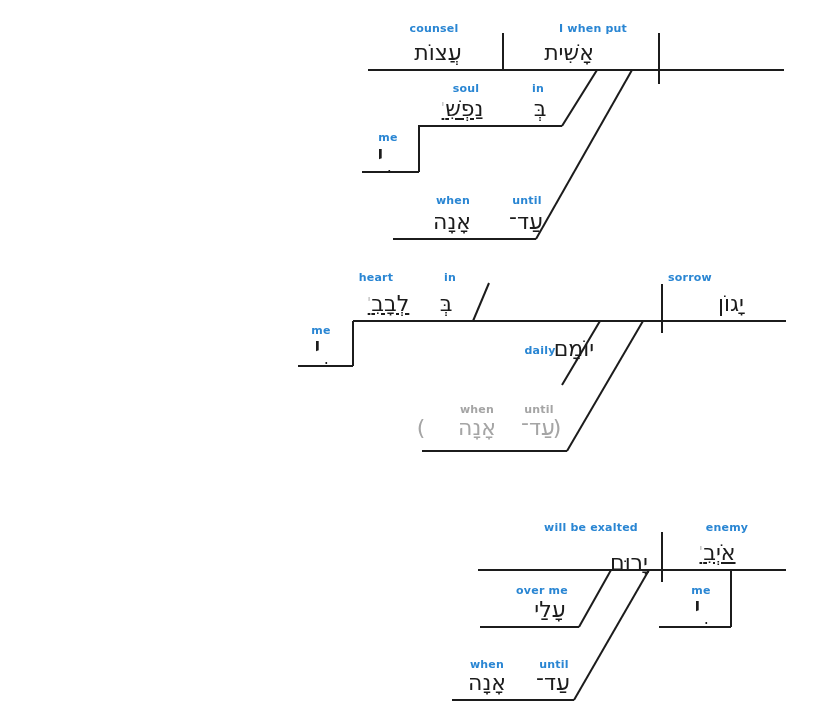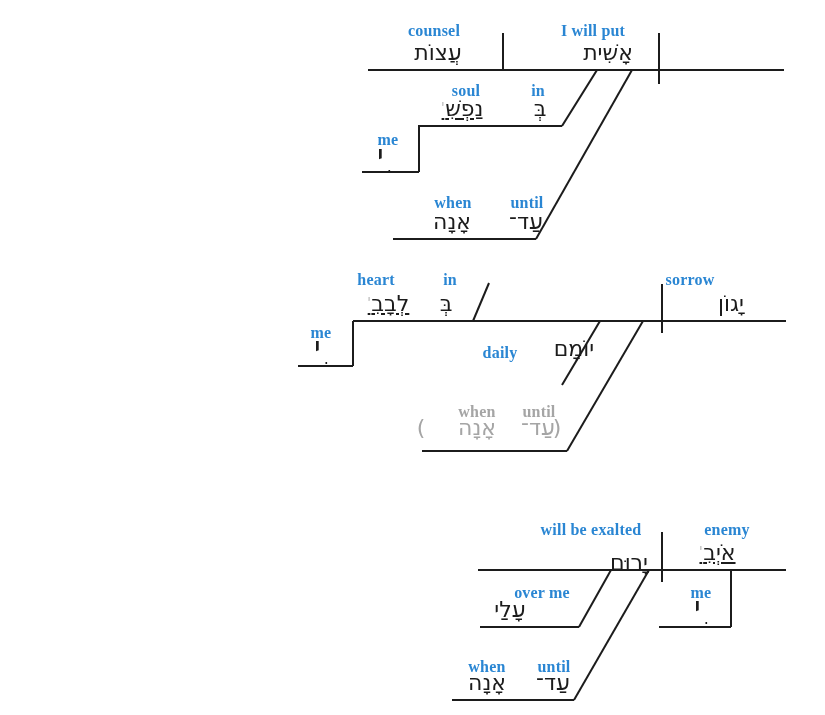--- a/index.html
+++ b/index.html
@@ -1,21 +1,21 @@
 <!DOCTYPE html>
 <html style="--gloss-blue: #2a86d3; --text-black: #1c1c1c; --elided-gray: #a5a5a5; --suffix-marker-gray: #b3b3b3; --line-black: #1c1c1c; --background: #ffffff;"><head>
 <meta charset="utf-8">
 <style>
   html,body{margin:0;padding:0;background:#fff;}
   .canvas{position:relative;width:825px;height:715px;background:var(--background,#ffffff);
           font-family:"DejaVu Sans",sans-serif;overflow:hidden;}
   .lines{position:absolute;left:0;top:0;width:825px;height:715px;}
   .lines line{stroke:var(--line-black,#1c1c1c);stroke-width:2;}
   .cx{position:absolute;transform:translateX(-50%);white-space:nowrap;text-align:center;}
-  .gloss{font-size:16px;font-weight:bold;color:var(--gloss-blue,#2a86d3);letter-spacing:.2px;font-family:Liberation Serif, serif;}
+  .gloss{font-size:11px;font-weight:bold;color:var(--gloss-blue,#2a86d3);letter-spacing:.2px;}
   .gloss.gray{color:var(--elided-gray,#a5a5a5);}
   .heb{font-size:22px;line-height:24px;color:var(--text-black,#1c1c1c);}
   .heb.rtl{direction:rtl;unicode-bidi:isolate;text-decoration:underline;}
   .heb.gray{color:var(--elided-gray,#a5a5a5);}
   .suf{font-size:12px;color:var(--suffix-marker-gray,#b3b3b3);position:relative;top:-7px;margin:0 1px;}
   .meword .yod{font-size:30px;line-height:30px;color:var(--text-black,#1c1c1c);}
   .meword .dot{font-size:16px;color:var(--text-black,#1c1c1c);position:relative;top:7px;left:3px;}
   .paren{font-size:22px;line-height:24px;color:var(--elided-gray,#a5a5a5);}
 </style>
 </head>
@@ -50,22 +50,22 @@
     <line x1="480" y1="627" x2="579" y2="627"></line>
     <line x1="649" y1="570" x2="574" y2="700"></line>
     <line x1="452" y1="700" x2="574" y2="700"></line>
     <line x1="659" y1="627" x2="731" y2="627"></line>
     <line x1="731" y1="570" x2="731" y2="627"></line>
   </svg>
 
   <div class="gloss cx" style="left:434px;top:22px">counsel</div>
   <div class="heb cx" style="left:438px;top:41px">עֲצוֹת</div>
 
-  <div class="gloss cx" style="left:593px;top:22px">I will put</div>
-  <div class="heb cx" style="left:608px;top:41px">אָשִׁית</div>
+  <div class="gloss cx" style="left:593px;top:22px">I when put</div>
+  <div class="heb cx" style="left:569px;top:41px">אָשִׁית</div>
 
   <div class="gloss cx" style="left:466px;top:82px">soul</div>
   <div class="heb rtl cx" style="left:462px;top:97px"><span>נַפְשִׁ</span><span class="suf">י</span></div>
 
   <div class="gloss cx" style="left:538px;top:82px">in</div>
   <div class="heb cx" style="left:540px;top:97px">בְּ</div>
 
   <div class="gloss cx" style="left:388px;top:131px">me</div>
   <div class="meword cx" style="left:383px;top:140px"><span class="yod">י</span><span class="dot">.</span></div>
 
@@ -76,21 +76,21 @@
 
   <div class="gloss cx" style="left:376px;top:271px">heart</div>
   <div class="heb rtl cx" style="left:388px;top:292px"><span>לְבָבִ</span><span class="suf">י</span></div>
 
   <div class="gloss cx" style="left:450px;top:271px">in</div>
   <div class="heb cx" style="left:446px;top:292px">בְּ</div>
 
   <div class="gloss cx" style="left:321px;top:324px">me</div>
   <div class="meword cx" style="left:320px;top:332px"><span class="yod">י</span><span class="dot">.</span></div>
 
-  <div class="gloss cx" style="left:500px;top:344px">daily</div>
+  <div class="gloss cx" style="left:540px;top:344px">daily</div>
   <div class="heb cx" style="left:574px;top:337px">יוֹמָם</div>
 
   <div class="paren cx" style="left:421px;top:416px">(</div>
   <div class="gloss gray cx" style="left:477px;top:403px">when</div>
   <div class="heb gray cx" style="left:477px;top:416px">אָנָה</div>
   <div class="gloss gray cx" style="left:539px;top:403px">until</div>
   <div class="heb gray cx" style="left:538px;top:416px">עַד־</div>
   <div class="paren cx" style="left:557px;top:416px">)</div>
 
   <div class="gloss cx" style="left:690px;top:271px">sorrow</div>
@@ -99,20 +99,20 @@
   <div class="gloss cx" style="left:591px;top:521px">will be exalted</div>
   <div class="heb cx" style="left:629px;top:551px">יָרוּם</div>
 
   <div class="gloss cx" style="left:727px;top:521px">enemy</div>
   <div class="heb rtl cx" style="left:717px;top:541px"><span>אֹיְבִ</span><span class="suf">י</span></div>
 
   <div class="gloss cx" style="left:701px;top:584px">me</div>
   <div class="meword cx" style="left:700px;top:592px"><span class="yod">י</span><span class="dot">.</span></div>
 
   <div class="gloss cx" style="left:542px;top:584px">over me</div>
-  <div class="heb cx" style="left:510px;top:598px">עָלַי</div>
+  <div class="heb cx" style="left:550px;top:598px">עָלַי</div>
 
   <div class="gloss cx" style="left:487px;top:658px">when</div>
   <div class="heb cx" style="left:487px;top:671px">אָנָה</div>
   <div class="gloss cx" style="left:554px;top:658px">until</div>
   <div class="heb cx" style="left:553px;top:671px">עַד־</div>
 
 </div>
 
 </body></html>

